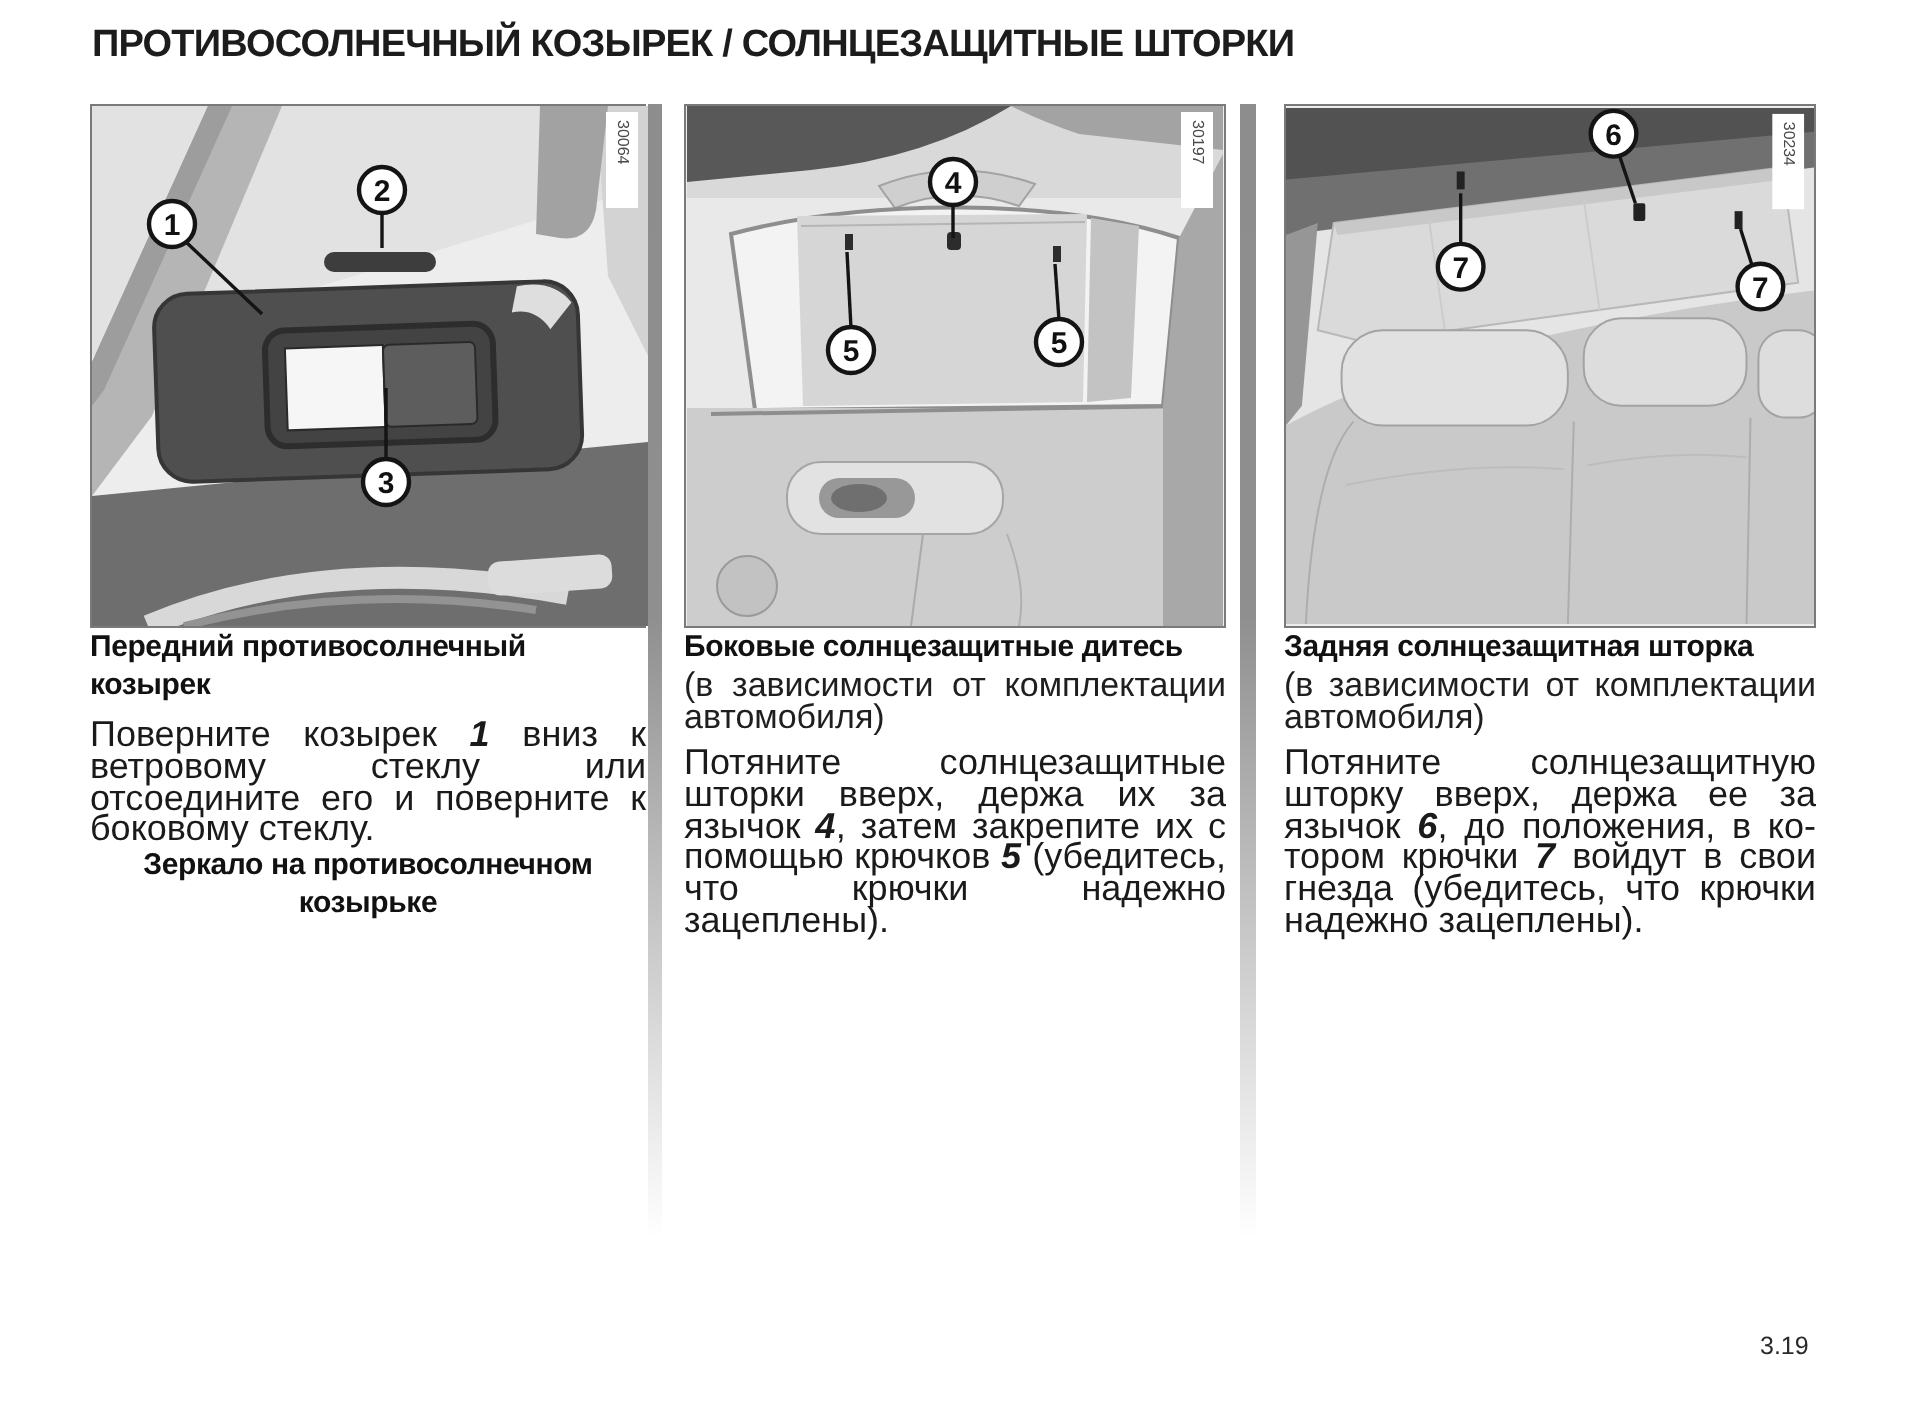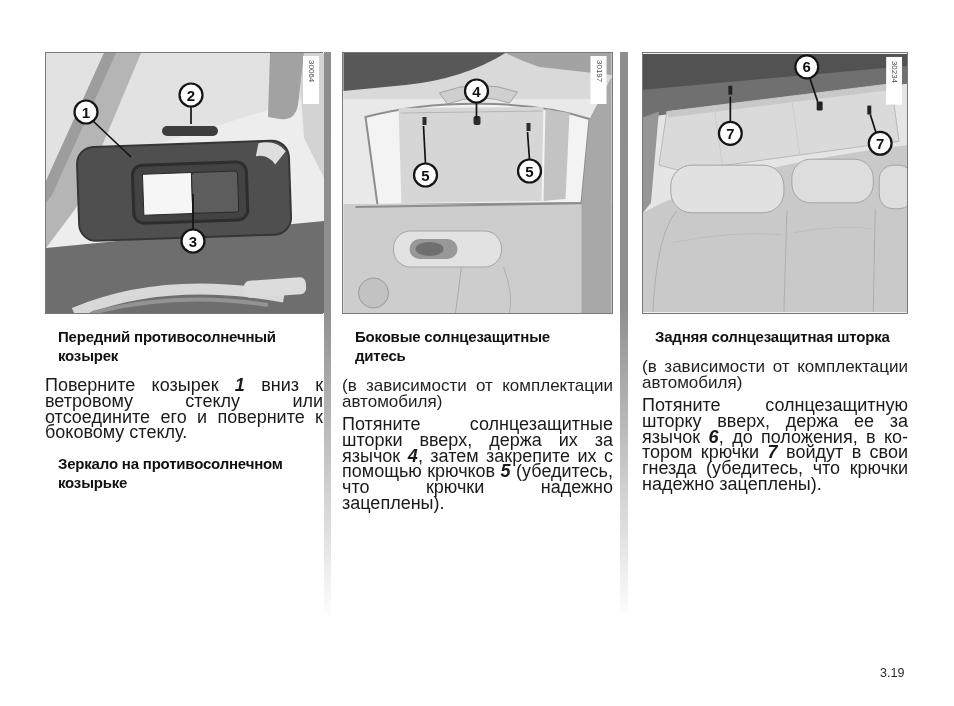--- a/index.html
+++ b/index.html
@@ -15,44 +15,45 @@
   .col1 { left:45px;  width:278px; }
   .col2 { left:342px; width:271px; }
   .col3 { left:642px; width:266px; }
   .figure { border:1px solid #7a7a7a; background:#ededed; line-height:0; }
   .figure svg { display:block; }
   .divider { position:absolute; top:52px; height:610px;
     background:linear-gradient(to bottom,#8d8d8d 0%,#8f8f8f 42%,rgba(143,143,143,0) 93%); }
   .d1 { left:324px; width:7px; }
   .d2 { left:620px; width:8px; }
   h2.sec {
-    margin:13px; padding:0; font-size:15px; line-height:19px; font-weight:bold;
+    margin:0; padding:0; font-size:15px; line-height:19px; font-weight:bold;
     letter-spacing:-0.2px; color:#111;
   }
   .h-first { margin-top:9px; }
-  .h-next  { margin-top:20px; }
+  .h-next  { margin-top:20px;text-align:center; }
   p.note {
     margin:2px 0 0 0; font-size:17px; line-height:15.5px; text-align:justify; color:#1f1f1f;
   }
   p.body {
     margin:8px 0 0 0; font-size:18px; line-height:15.8px; text-align:justify; color:#1a1a1a;
   }
   p.body b i { letter-spacing:0.2px; }
   .page-num { position:absolute; left:880px; top:666px; font-size:12.5px; color:#2a2a2a; }
   .co { text-anchor:middle; font-weight:bold; font-size:15px; fill:#111;
         font-family:"Liberation Sans","DejaVu Sans",sans-serif; }
   .ref { font-size:8px; fill:#4a4a4a; font-family:"Liberation Sans","DejaVu Sans",sans-serif; }
   .cl  { stroke:#141414; stroke-width:1.7; }
   .cc  { fill:#ffffff; stroke:#141414; stroke-width:2.2; }
 </style>
 </head>
 <body>
 
 <div id="page">
 
+  <h1 class="title">ПРОТИВОСОЛНЕЧНЫЙ КОЗЫРЕК / СОЛНЦЕЗАЩИТНЫЕ ШТОРКИ</h1>
 
   <div class="col col1">
     <div class="figure">
       <svg viewBox="0 0 278 260" width="278" height="260">
         <rect width="278" height="260" fill="#ededed"></rect>
         <path d="M0,125 L278,40 L278,0 L0,0 Z" fill="#e2e2e2"></path>
         <path d="M95,0 L30,155 L0,195 L0,128 L58,0 Z" fill="#b5b5b5"></path>
         <path d="M70,0 L6,142 L0,150 L0,128 L58,0 Z" fill="#9d9d9d"></path>
         <path d="M252,0 L278,0 L278,125 L258,85 Z" fill="#d3d3d3"></path>
         <path d="M224,0 h34 l-6,52 q-3,16 -18,14 l-12,-2 Z" fill="#a2a2a2"></path>

